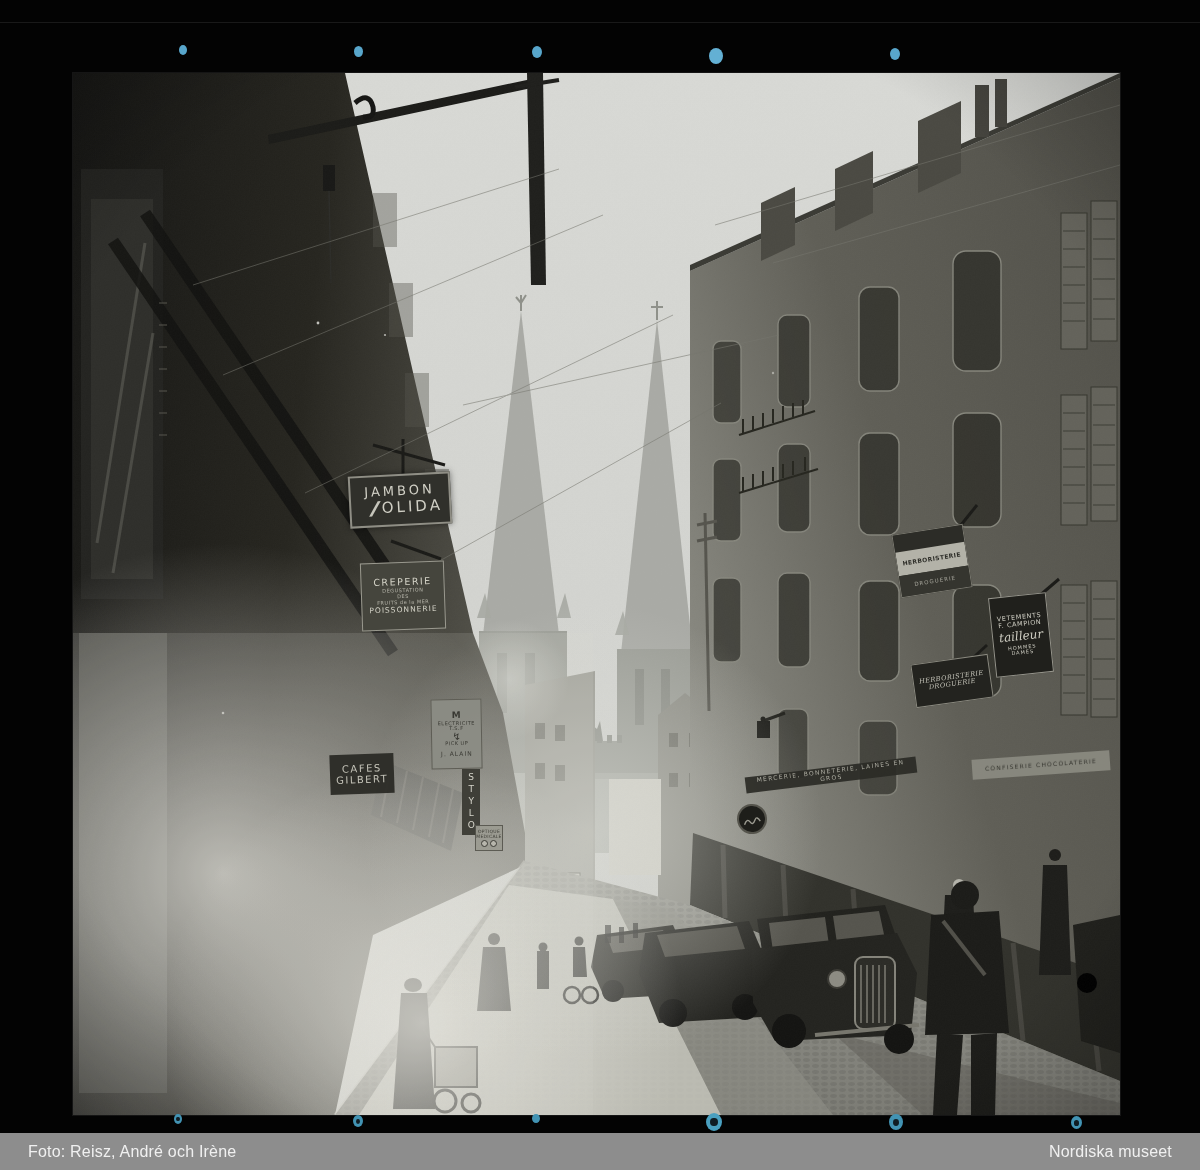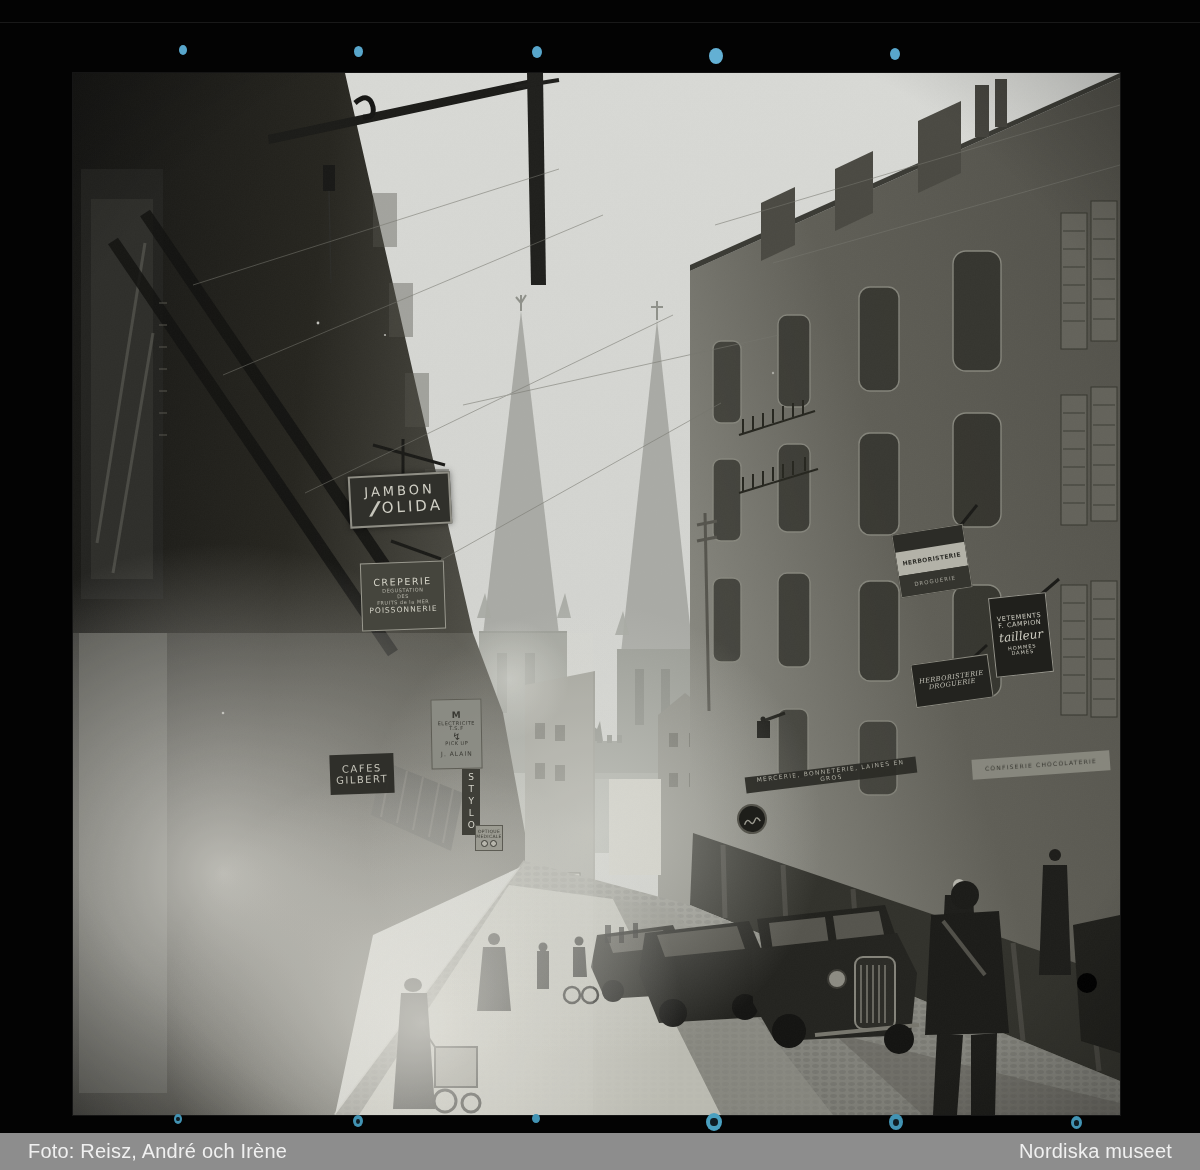--- a/index.html
+++ b/index.html
@@ -9,21 +9,21 @@
   
   #photo{position:absolute;left:73px;top:73px;width:1047px;height:1042px;overflow:hidden;
          background:#d6d7d3;outline:1px solid #151515;}
   #scene{position:absolute;left:0;top:0;}
   
   .dot{position:absolute;border-radius:50%;}
   .dot .core{position:absolute;left:28%;top:30%;width:44%;height:44%;border-radius:50%;background:#101d24;}
   
   #caption{position:absolute;left:0;top:1133px;width:1200px;height:37px;background:#8d8d8d;
            display:flex;align-items:center;justify-content:space-between;padding:0 28px;box-sizing:border-box;}
-  #caption span{font-size:20px;color:#f0f0f0;letter-spacing:.2px;}
+  #caption span{font-size:16px;color:#f0f0f0;letter-spacing:.2px;}
   
   .sign{position:absolute;display:flex;flex-direction:column;align-items:center;justify-content:center;
         text-align:center;box-sizing:border-box;z-index:3;font-family:"DejaVu Sans",sans-serif;line-height:1.15;}
   #sign-jambon{left:276px;top:401px;width:102px;height:52px;background:#30302b;border:2px solid #8f8e85;
                box-shadow:0 0 6px rgba(0,0,0,.5);transform:rotate(-3deg);color:#d0cfc5;}
   #sign-jambon .l1{font-size:13px;letter-spacing:3px;}
   #sign-jambon .row{display:flex;align-items:center;margin-left:16px;}
   #sign-jambon .l2{font-size:15px;letter-spacing:3px;}
   .olida-slash{display:inline-block;width:3px;height:15px;background:#c6c5bb;transform:skewX(-32deg);margin-right:5px;}
   #sign-creperie{left:288px;top:489px;width:84px;height:68px;background:#45453d;border:1px solid #9a998f;

